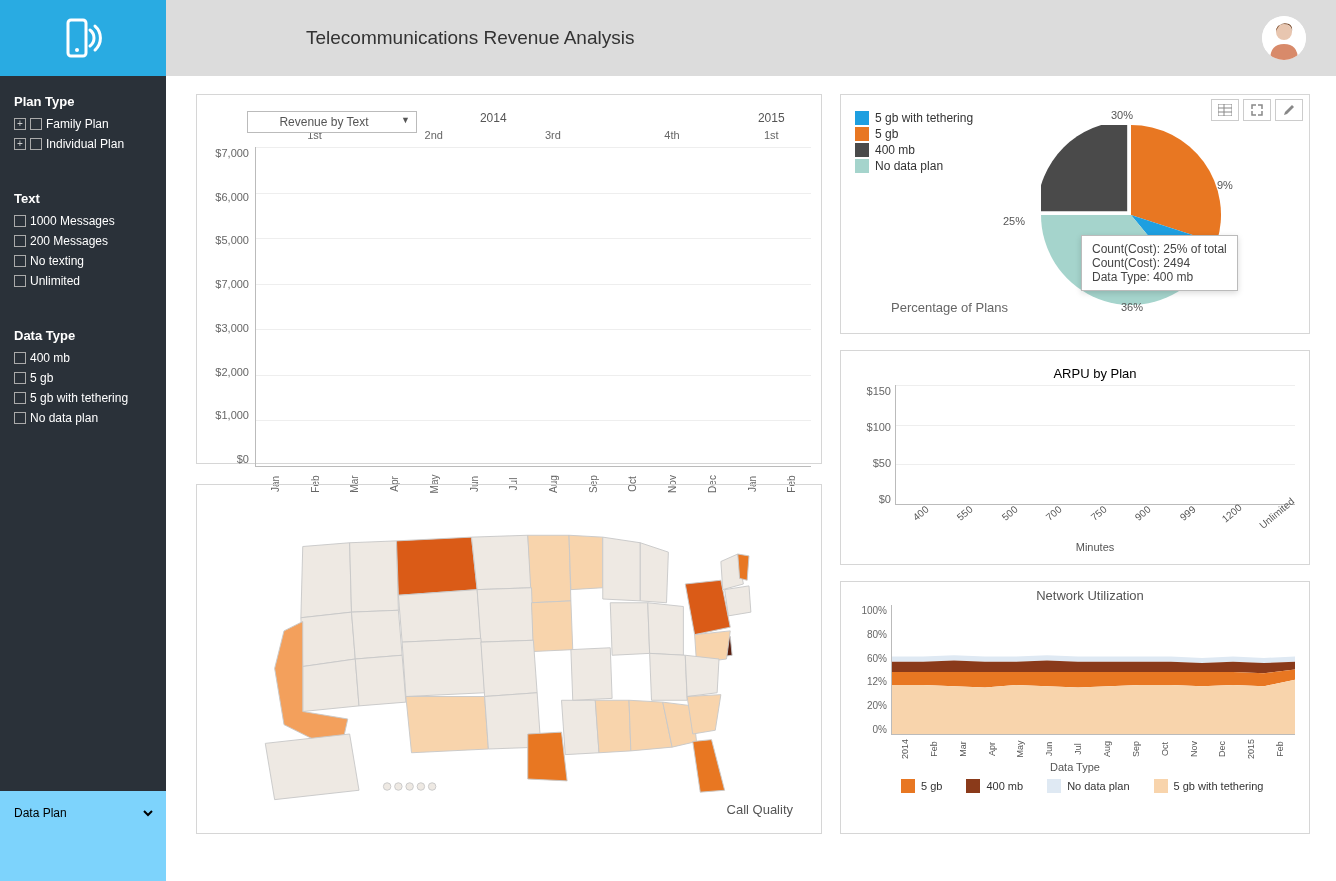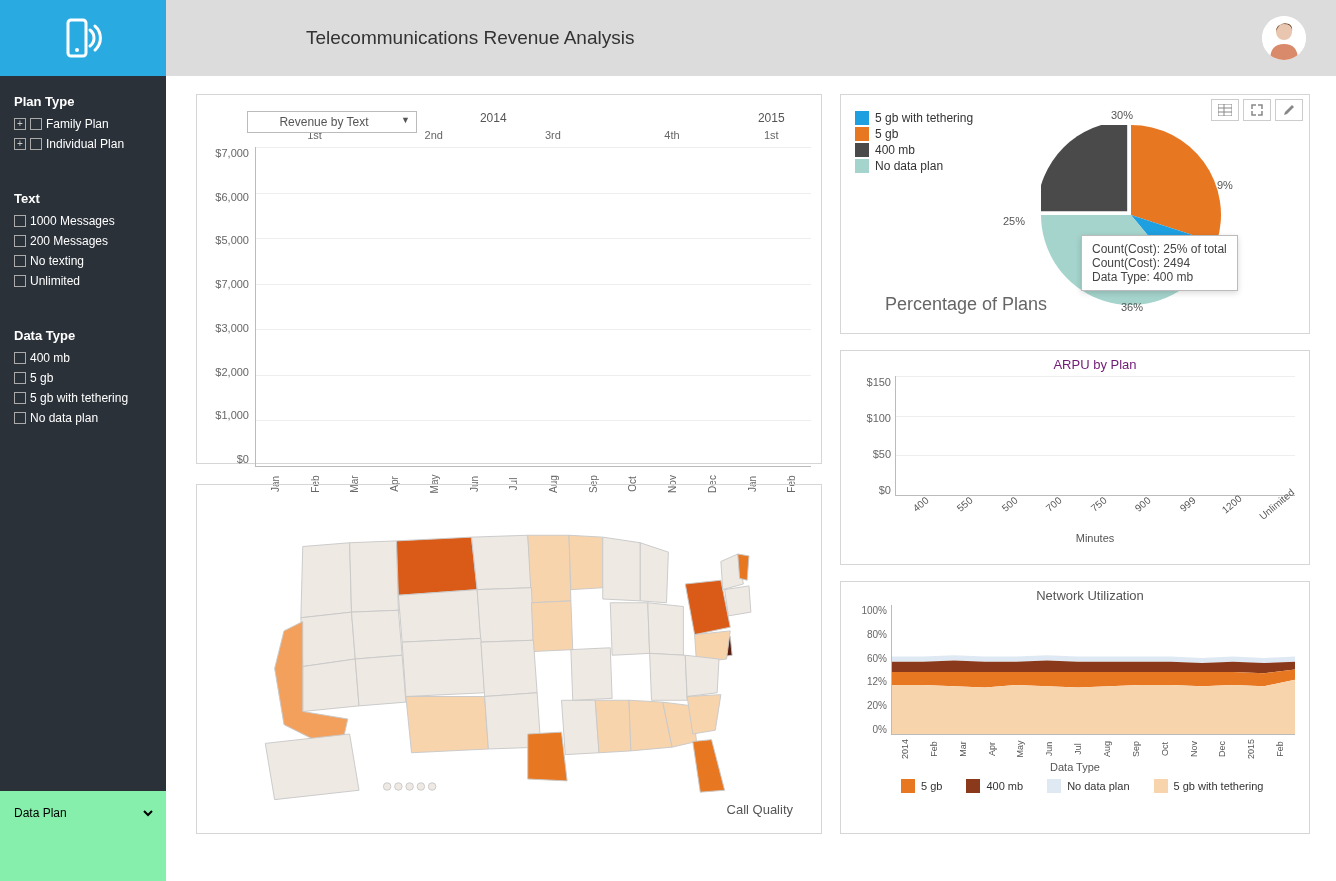--- a/index.html
+++ b/index.html
@@ -8,21 +8,21 @@
   
   .root { display: flex; min-height: 881px; }
   .left-col { width: 166px; background: #2a3139; display: flex; flex-direction: column; }
   .logo-area { height: 76px; background: #29abe2; display: flex; align-items: center; justify-content: center; }
   .sidebar { flex: 1; padding: 18px 14px; color: #fff; font-size: 12px; }
   .sidebar-group { margin-bottom: 40px; }
   .sidebar-group h3 { font-size: 13px; font-weight: bold; margin-bottom: 8px; color: #fff; }
   .sidebar-item-row { display: flex; align-items: center; gap: 4px; margin: 6px 0; cursor: pointer; }
   .plus-box { width: 12px; height: 12px; border: 1px solid #aaa; display: inline-flex; align-items: center; justify-content: center; font-size: 10px; line-height: 1; color: #ccc; }
   .check-box { width: 12px; height: 12px; border: 1px solid #aaa; display: inline-block; background: #fff0; }
-  .sidebar-bottom { background: #86efac; height: 90px; padding: 10px; }
+  .sidebar-bottom { background: #7dd3fc; height: 90px; padding: 10px; }
   .sidebar-bottom select { width: 100%; background: transparent; border: none; font-size: 12px; padding: 4px 0; }
   
   .main-col { flex: 1; display: flex; flex-direction: column; }
   .header { height: 76px; background: #dcdcdc; display: flex; align-items: center; padding: 0 30px; }
   .header-title { font-size: 19px; color: #333; margin-left: 110px; }
   .avatar { margin-left: auto; width: 44px; height: 44px; border-radius: 50%; background: #fff; overflow: hidden; display: flex; align-items: center; justify-content: center; }
   
   .content { flex: 1; padding: 18px 26px 10px 30px; display: grid; grid-template-columns: 1fr 470px; grid-template-rows: 370px 350px; gap: 20px 18px; }
   .card { border: 1px solid #d6d6d6; position: relative; }
   .revenue-card { grid-column: 1; grid-row: 1; }
@@ -52,28 +52,28 @@
   .bar-col { flex: 1; display: flex; align-items: flex-end; justify-content: center; position: relative; z-index: 1; }
   .bar { width: 66%; background: #7fb7b7; }
   .x-labels { display: flex; padding-left: 58px; padding-right: 10px; margin-top: 3px; }
   .x-labels > div { flex: 1; font-size: 10px; color: #666; transform: rotate(-90deg); transform-origin: center; height: 28px; display: flex; align-items: center; justify-content: center; }
   
   
   .pie-wrap { display: flex; height: 100%; }
   .pie-legend { padding: 14px 0 0 14px; font-size: 12px; width: 180px; }
   .legend-row { display: flex; align-items: center; gap: 6px; margin: 2px 0; }
   .legend-sw { width: 14px; height: 14px; display: inline-block; }
-  .pie-lower-title { position: absolute; left: 44px; bottom: 18px; color: #666; font-size: 18px; text-align: center; }
+  .pie-lower-title { position: absolute; left: 50px; bottom: 18px; color: #666; font-size: 13px; text-align: center; }
   .pie-area { position: relative; width: 230px; }
   .pie-svg { position: absolute; top: 30px; left: 20px; }
   .pie-pct { position: absolute; font-size: 11px; color: #555; }
   .tooltip-pie { position: absolute; top: 140px; left: 60px; background: #fff; border: 1px solid #bbb; box-shadow: 0 2px 6px rgba(0,0,0,.15); padding: 6px 10px; font-size: 12px; color: #444; white-space: nowrap; z-index: 5; }
   
   
-  .arpu-title { text-align: center; font-size: 13px; color: #701a75; margin-top: 6px; padding-left: 40px; }
+  .arpu-title { text-align: center; font-size: 13px; color: #000000; margin-top: 15px; padding-left: 40px; }
   .arpu-plot-wrap { display: flex; height: 120px; margin: 4px 14px 0 6px; }
   .arpu-y { width: 48px; display: flex; flex-direction: column; justify-content: space-between; text-align: right; font-size: 11px; color: #666; padding-right: 4px; }
   .arpu-bars { flex: 1; display: flex; align-items: flex-end; border-left: 1px solid #bbb; border-bottom: 1px solid #bbb; position: relative; }
   .arpu-bars::before { content: ""; position: absolute; inset: 0; background: repeating-linear-gradient(to top, transparent 0, transparent calc(100%/3 - 1px), #eee calc(100%/3 - 1px), #eee calc(100%/3)); }
   .arpu-bar-col { flex: 1; display: flex; align-items: flex-end; justify-content: center; z-index: 1; }
   .arpu-bar { width: 60%; background: #74c7b0; }
   .arpu-x { display: flex; padding-left: 54px; padding-right: 14px; margin-top: 4px; }
   .arpu-x > div { flex: 1; font-size: 10px; color: #555; transform: rotate(-40deg); transform-origin: top center; height: 26px; text-align: center; }
   .arpu-xtitle { text-align: center; font-size: 11px; color: #555; margin-top: 6px; padding-left: 40px; }
   

